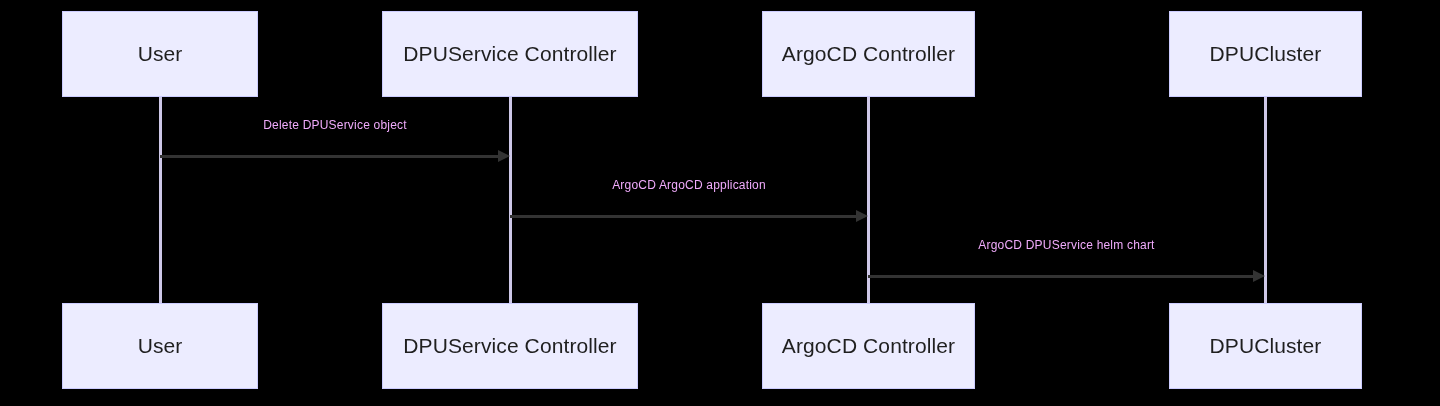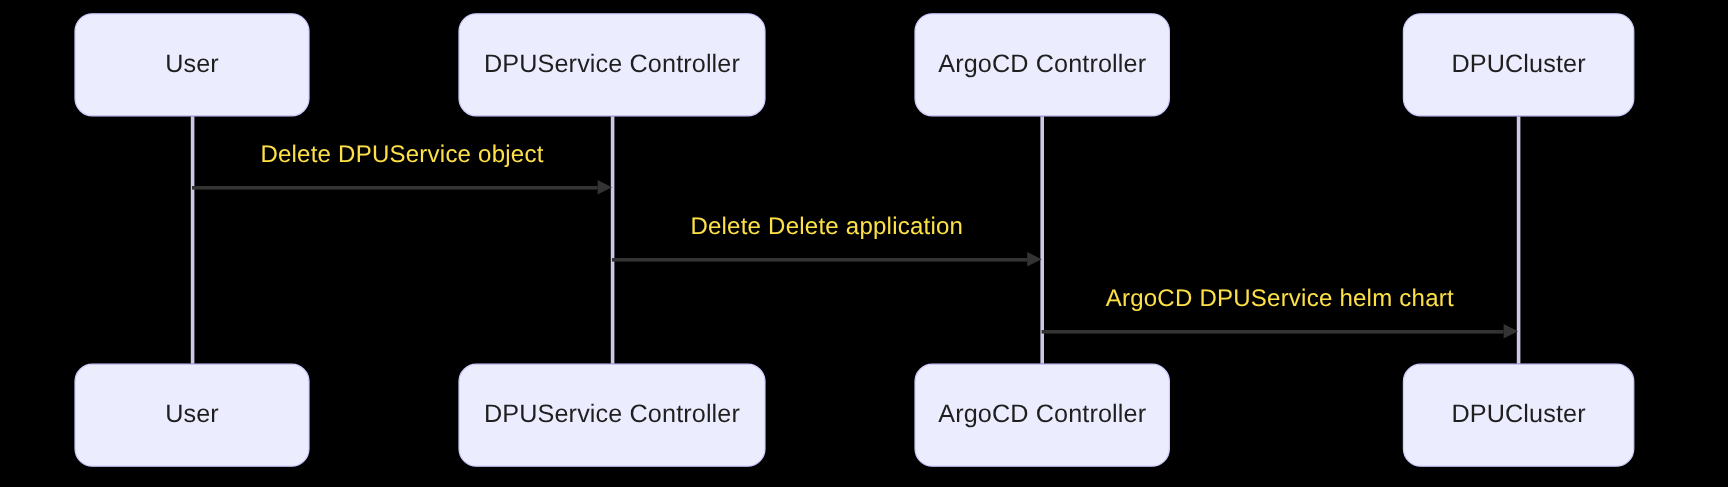--- a/index.html
+++ b/index.html
@@ -15,21 +15,21 @@
     overflow: hidden;
     font-family: "Liberation Sans", sans-serif;
   }
 
   
   .participant-box {
     position: absolute;
     box-sizing: border-box;
     background: #ECECFF;
     border: 1px solid #CCCCFF;
-    border-radius: 15px;
+    border-radius: 0;
     display: flex;
     align-items: center;
     justify-content: center;
     color: #1f1f1f;
     font-size: 21px;
     font-family: "Liberation Sans", sans-serif;
     line-height: 1.1;
     letter-spacing: 0.1px;
     white-space: nowrap;
   }
@@ -56,22 +56,22 @@
     position: absolute;
     top: -5px;
     width: 0;
     height: 0;
     border-top: 6.5px solid transparent;
     border-bottom: 6.5px solid transparent;
     border-left: 12px solid #333333;
   }
   .message-label {
     position: absolute;
-    color: #fde047;
-    font-size: 20px;
+    color: #f0abfc;
+    font-size: 12px;
     font-family: "Liberation Sans", sans-serif;
     white-space: nowrap;
     text-align: center;
     letter-spacing: 0.2px;
   }
 </style>
 </head>
 <body>
 
 <div id="diagram-root">
@@ -109,21 +109,21 @@
 
   <div class="message" style="left:160px; top:155px; width:350px;">
     <div class="message-line" style="width:338px;"></div>
     <div class="message-head" style="left:338px;"></div>
     <div class="message-label" style="left:0; top:-37px; width:350px;">Delete DPUService object</div>
   </div>
 
   <div class="message" style="left:510px; top:215px; width:358px;">
     <div class="message-line" style="width:346px;"></div>
     <div class="message-head" style="left:346px;"></div>
-    <div class="message-label" style="left:0; top:-37px; width:358px;">Delete Delete application</div>
+    <div class="message-label" style="left:0; top:-37px; width:358px;">ArgoCD ArgoCD application</div>
   </div>
 
   <div class="message" style="left:868px; top:275px; width:397px;">
     <div class="message-line" style="width:385px;"></div>
     <div class="message-head" style="left:385px;"></div>
     <div class="message-label" style="left:0; top:-37px; width:397px;">ArgoCD DPUService helm chart</div>
   </div>
 
 </div>
 

